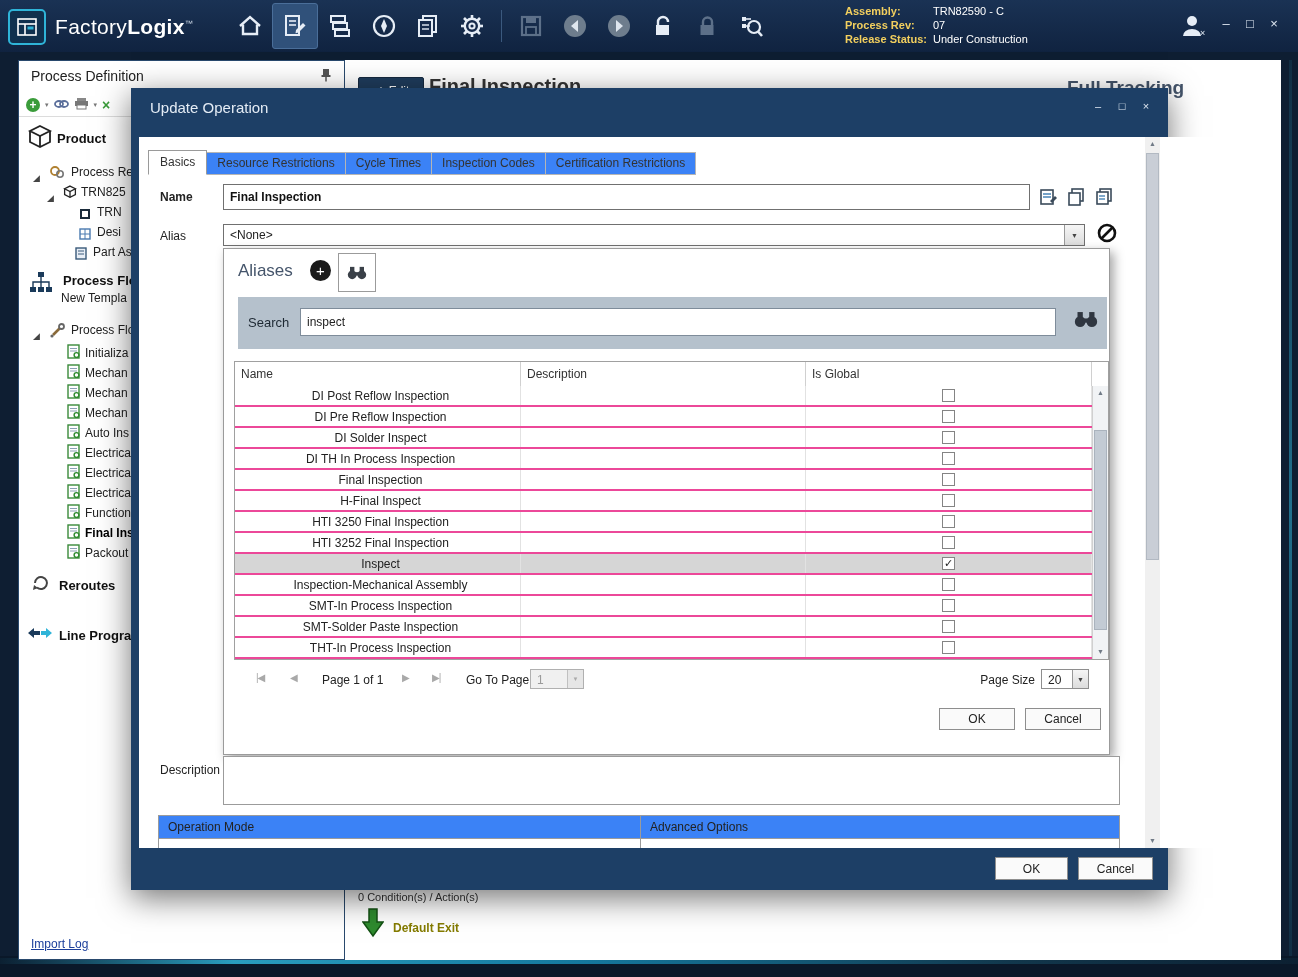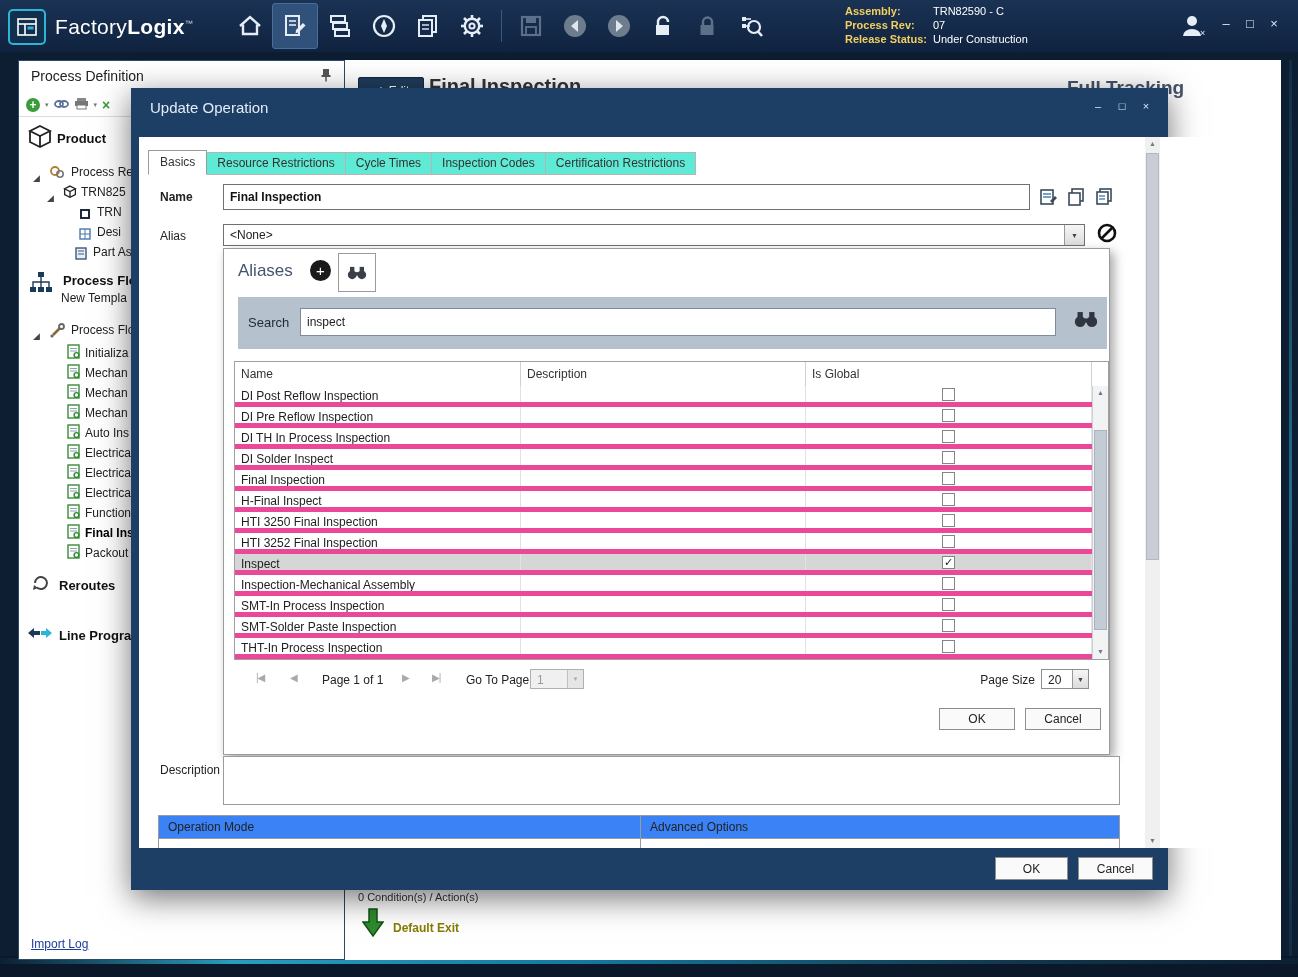--- a/index.html
+++ b/index.html
@@ -63,21 +63,21 @@
   .dlg-content{position:absolute;left:8px;top:49px;width:1130px;height:711px;background:#fff;overflow:hidden;}
   .dlg-scroll{position:absolute;right:8px;top:49px;width:15px;height:711px;background:#f0f0f0;}
   .scr-arrow{position:absolute;left:0;width:100%;font-size:7px;color:#707a86;text-align:center;line-height:14px;cursor:pointer;}
   .dlg-thumb{position:absolute;left:1px;top:16px;width:13px;height:407px;background:#c9ced6;border:1px solid #b2b9c2;box-sizing:border-box;cursor:pointer;}
   .dlg-ok{position:absolute;left:864px;top:769px;width:73px;height:23px;}
   .dlg-cancel{position:absolute;left:947px;top:769px;width:75px;height:23px;}
   .btn{background:#fafafa;border:1px solid #8e8e8e;font-size:12px;color:#222;display:flex;align-items:center;justify-content:center;cursor:pointer;box-sizing:border-box;font-family:"Liberation Sans",sans-serif;}
 
   
   .tabs{position:absolute;left:9px;top:13px;display:flex;align-items:flex-end;}
-  .tab{background:#5eead4;border:1px solid #b5b5b5;border-left:none;padding:3px 10px 4px;font-size:12px;color:#333;cursor:pointer;white-space:nowrap;}
+  .tab{background:#3b82f6;border:1px solid #b5b5b5;border-left:none;padding:3px 10px 4px;font-size:12px;color:#333;cursor:pointer;white-space:nowrap;}
   .tab:first-child{border-left:1px solid #b5b5b5;}
   .tab.active{background:#fff;border:1px solid #9a9a9a;border-bottom:1px solid #fff;padding:4px 11px 5px;position:relative;z-index:2;}
 
   .fld-label{position:absolute;left:21px;font-size:12px;color:#222;}
   .name-input{position:absolute;left:84px;top:47px;width:807px;height:26px;border:1px solid #707070;box-sizing:border-box;
               font-family:"Liberation Sans",sans-serif;font-size:12px;font-weight:bold;color:#111;padding:0 6px;}
   .name-icons{position:absolute;left:896px;top:49px;display:flex;}
   .name-icons span{width:27px;height:22px;display:flex;align-items:center;justify-content:center;cursor:pointer;}
   .alias-combo{position:absolute;left:84px;top:87px;width:862px;height:22px;border:1px solid #707070;box-sizing:border-box;background:#fff;cursor:pointer;}
   .alias-combo .val{position:absolute;left:6px;top:3px;font-size:12px;color:#222;}
@@ -98,21 +98,21 @@
   .search-input{position:absolute;left:62px;top:11px;width:756px;height:28px;border:1px solid #7e8c9a;box-sizing:border-box;
                 font-family:"Liberation Sans",sans-serif;font-size:12px;color:#222;padding:0 6px;}
   .search-binoc{position:absolute;right:8px;top:14px;cursor:pointer;}
 
   
   .atable{position:absolute;left:10px;top:112px;width:875px;height:299px;border:1px solid #a0a0a0;background:#fff;box-sizing:border-box;}
   .ahead{display:flex;height:24px;border-bottom:1px solid #a0a0a0;}
   .ahead .hc{font-size:12px;color:#333;padding:5px 0 0 6px;border-right:1px solid #d0d0d0;box-sizing:border-box;}
   .hc1{width:286px;} .hc2{width:285px;} .hc3{width:286px;} .hcs{width:16px;border-right:none !important;}
   .abody{position:absolute;left:0;top:24px;right:16px;bottom:0;overflow:hidden;}
-  .arow{display:flex;height:21px;border-bottom:5px solid #ec4899;box-sizing:border-box;cursor:pointer;background:#fff;}
+  .arow{display:flex;height:21px;border-bottom:2px solid #ec4899;box-sizing:border-box;cursor:pointer;background:#fff;text-align:center;}
   .arow.selected{background:var(--selection);}
   .arow .c{font-size:12px;color:#222;padding:3px 0 0 6px;border-right:1px solid #e2e2e2;box-sizing:border-box;white-space:nowrap;overflow:hidden;}
   .c1{width:286px;} .c2{width:285px;} .c3{width:286px;display:flex;align-items:center;justify-content:center;padding:0 !important;}
   .cb{width:13px;height:13px;border:1px solid #848484;background:#fff;display:flex;align-items:center;justify-content:center;
       font-size:11px;color:#222;box-sizing:border-box;}
   .arow.checked .cb::after{content:"✓";}
   .atable-scroll{position:absolute;top:24px;right:0;bottom:0;width:16px;background:#f1f3f5;border-left:1px solid #d0d0d0;box-sizing:border-box;}
   .at-thumb{position:absolute;left:1px;top:44px;width:13px;height:200px;background:#c3cbd4;border:1px solid #aab3bd;box-sizing:border-box;cursor:pointer;}
 
   
@@ -607,29 +607,29 @@
 
             <div class="arow">
               <div class="c c1">DI Pre Reflow Inspection</div>
               <div class="c c2"></div>
               <div class="c c3">
                 <span class="cb"></span>
               </div>
             </div>
 
             <div class="arow">
+              <div class="c c1">DI Solder Inspect</div>
+              <div class="c c2"></div>
+              <div class="c c3">
+                <span class="cb"></span>
+              </div>
+            </div>
+
+            <div class="arow">
               <div class="c c1">DI TH In Process Inspection</div>
-              <div class="c c2"></div>
-              <div class="c c3">
-                <span class="cb"></span>
-              </div>
-            </div>
-
-            <div class="arow">
-              <div class="c c1">DI Solder Inspect</div>
               <div class="c c2"></div>
               <div class="c c3">
                 <span class="cb"></span>
               </div>
             </div>
 
             <div class="arow">
               <div class="c c1">Final Inspection</div>
               <div class="c c2"></div>
               <div class="c c3">

